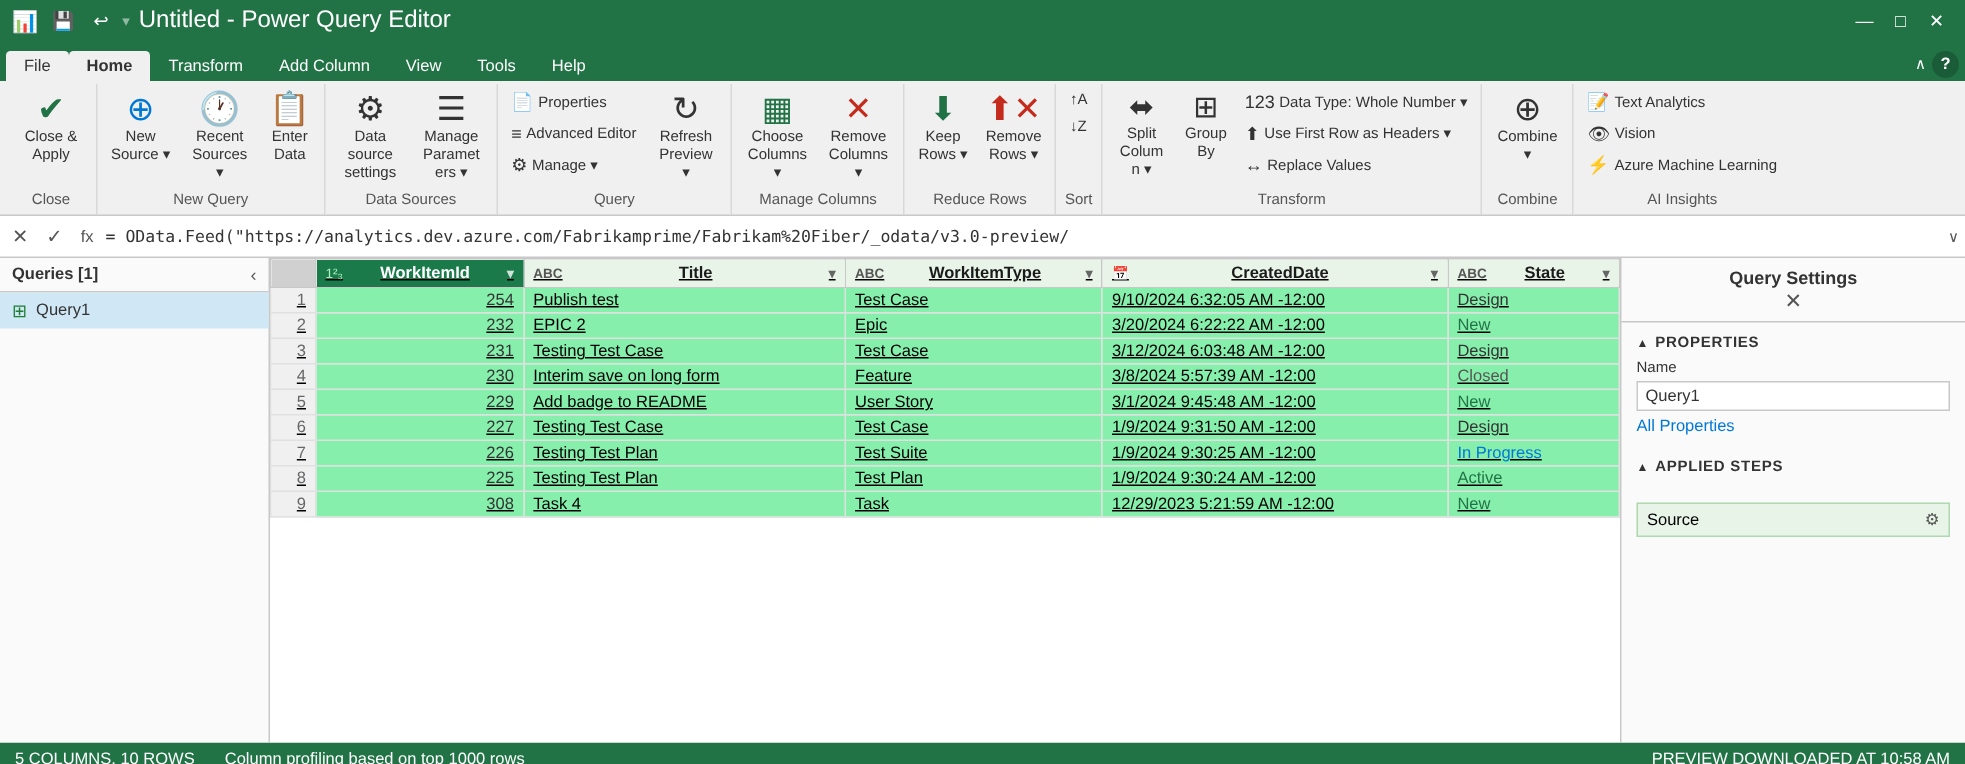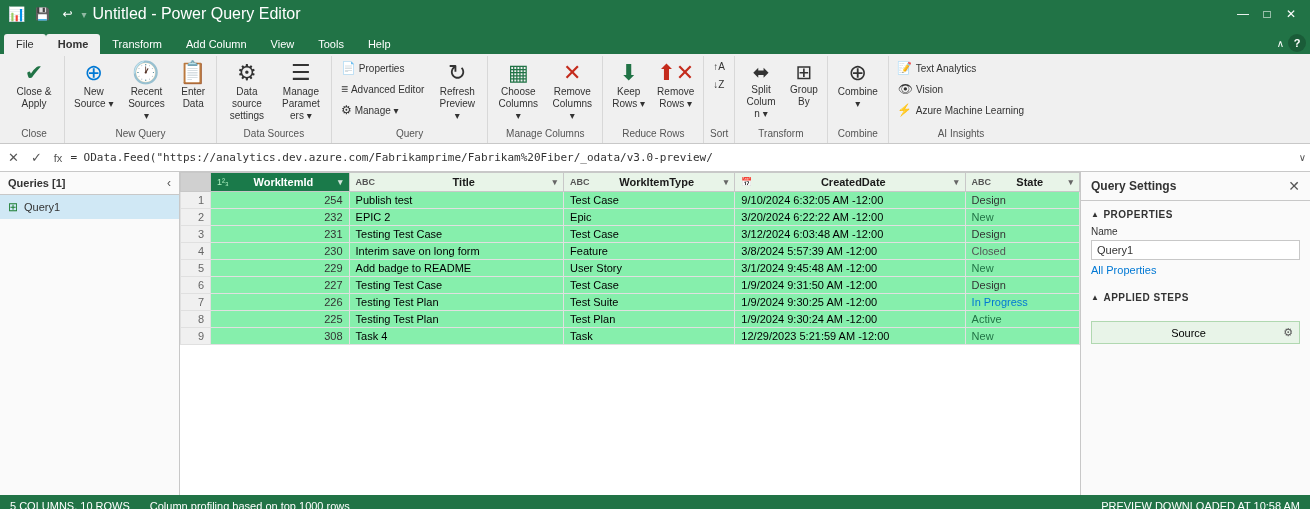--- a/index.html
+++ b/index.html
@@ -192,20 +192,21 @@
     .data-area {
       flex: 1;
       display: flex;
       flex-direction: column;
       overflow: hidden;
       background: white;
     }
     .data-grid {
       flex: 1;
       overflow: auto;
+      text-decoration: underline;
     }
     table {
       border-collapse: collapse;
       font-size: 11px;
       width: 100%;
     }
     thead tr th {
       background: #e8f4e8;
       border: 1px solid #c8c8c8;
       padding: 3px 6px;
@@ -252,20 +253,21 @@
     }
     .qs-header {
       display: flex;
       align-items: center;
       justify-content: space-between;
       padding: 6px 10px;
       font-size: 12px;
       font-weight: 600;
       color: #333;
       border-bottom: 1px solid #c8c8c8;
+      flex-direction: column;
     }
     .qs-close { background: none; border: none; cursor: pointer; font-size: 14px; color: #555; }
     .qs-section { padding: 8px 10px; }
     .qs-section-title {
       font-size: 10px;
       font-weight: 700;
       color: #333;
       text-transform: uppercase;
       letter-spacing: 0.5px;
       margin-bottom: 6px;
@@ -277,21 +279,21 @@
     .qs-label { font-size: 10px; color: #333; margin-bottom: 3px; }
     .qs-input {
       width: 100%;
       border: 1px solid #c8c8c8;
       padding: 3px 5px;
       font-size: 11px;
       color: #333;
       outline: none;
     }
     .qs-link { color: #0078d4; font-size: 11px; cursor: pointer; text-decoration: none; display: block; margin-top: 4px; }
-    .applied-steps { padding: 4px 10px; text-align: center; }
+    .applied-steps { padding: 4px 10px; }
     .step-item {
       display: flex;
       align-items: center;
       padding: 4px 6px;
       margin-bottom: 2px;
       font-size: 11px;
       cursor: pointer;
       border: 1px solid transparent;
       background: #e8f4e8;
       border-color: #b8d8b8;
@@ -458,20 +460,34 @@
   <div class="ribbon-group">
     <div class="ribbon-group-content">
       <button class="ribbon-btn" style="max-width:44px;">
         <span class="icon" style="font-size:20px;">⬌</span>
         <span class="label">Split<br>Column ▾</span>
       </button>
       <button class="ribbon-btn" style="max-width:44px;">
         <span class="icon" style="font-size:20px;">⊞</span>
         <span class="label">Group<br>By</span>
       </button>
+      <div class="ribbon-col">
+        <button class="ribbon-btn-small">
+          <span class="icon">123</span>
+          <span>Data Type: Whole Number ▾</span>
+        </button>
+        <button class="ribbon-btn-small">
+          <span class="icon">⬆</span>
+          <span>Use First Row as Headers ▾</span>
+        </button>
+        <button class="ribbon-btn-small">
+          <span class="icon">↔</span>
+          <span>Replace Values</span>
+        </button>
+      </div>
     </div>
     <div class="ribbon-group-label">Transform</div>
   </div>
 
   <div class="ribbon-group">
     <div class="ribbon-group-content">
       <button class="ribbon-btn">
         <span class="icon" style="font-size:22px;">⊕</span>
         <span class="label">Combine ▾</span>
       </button>

